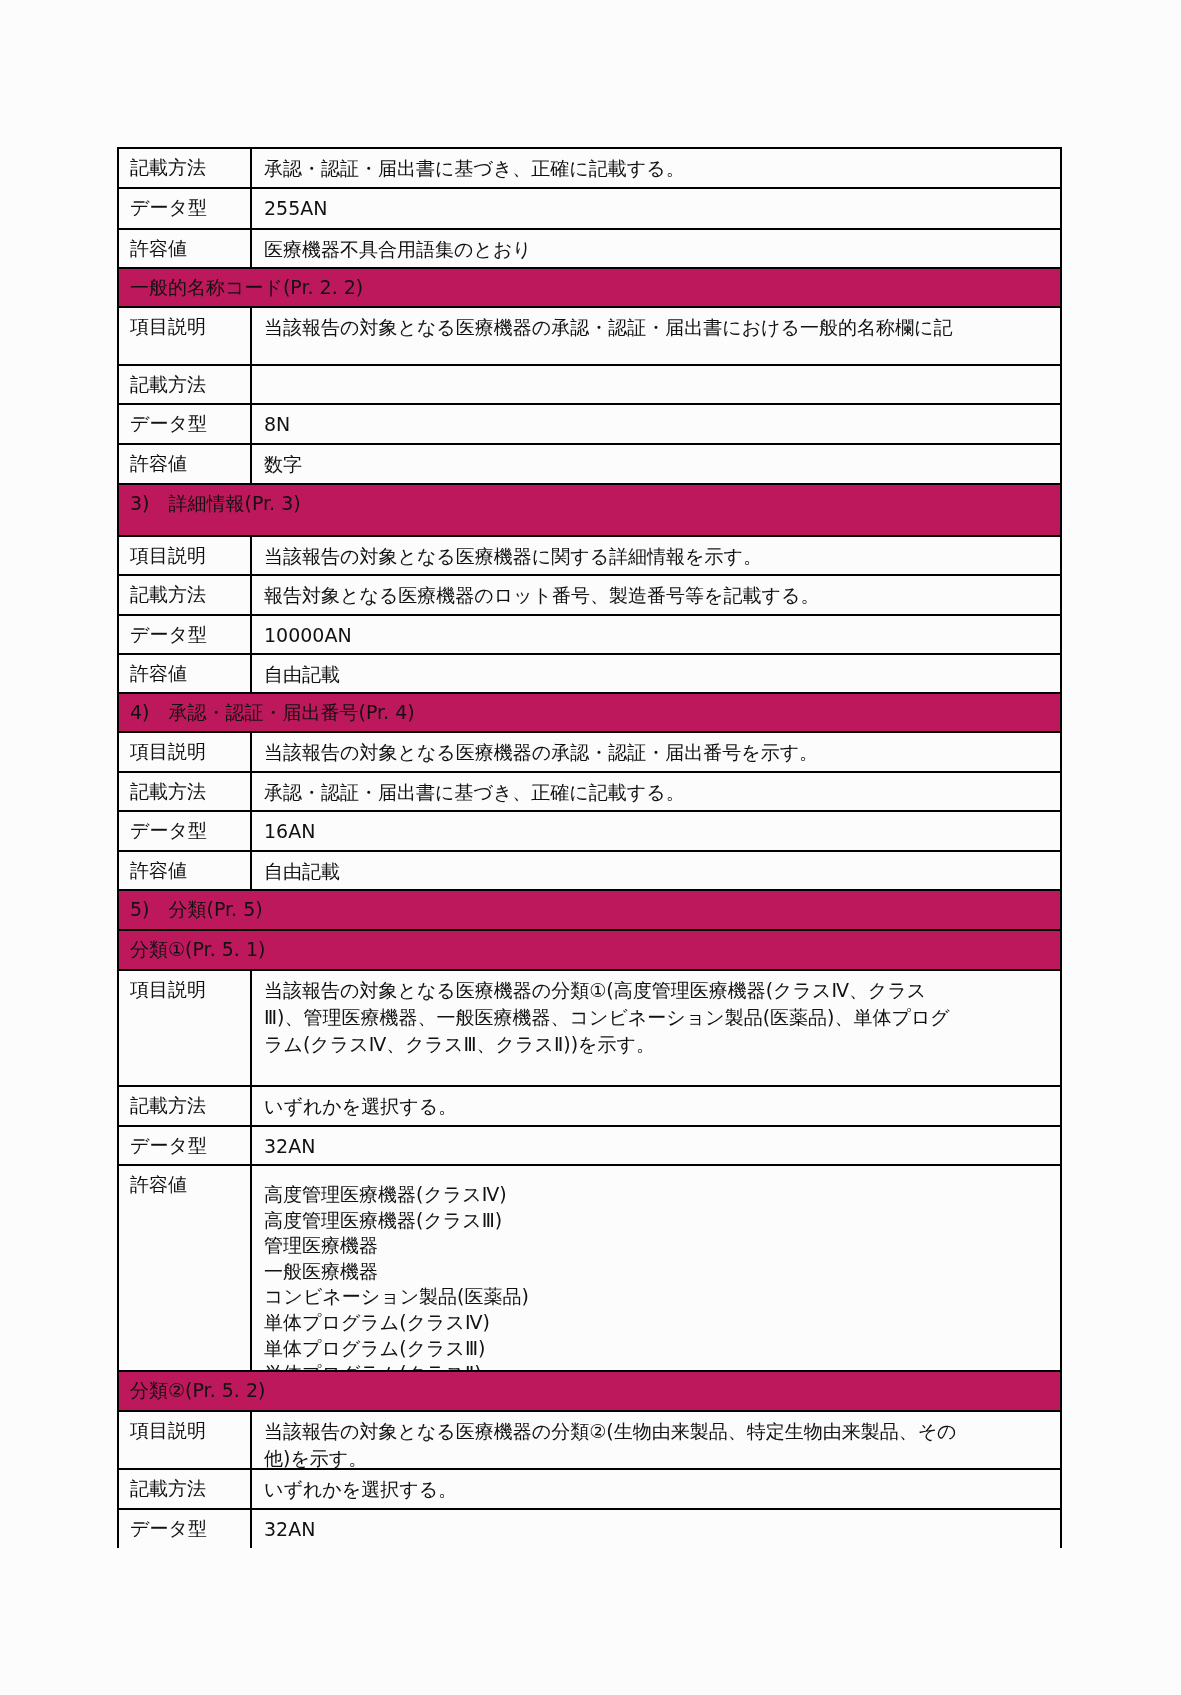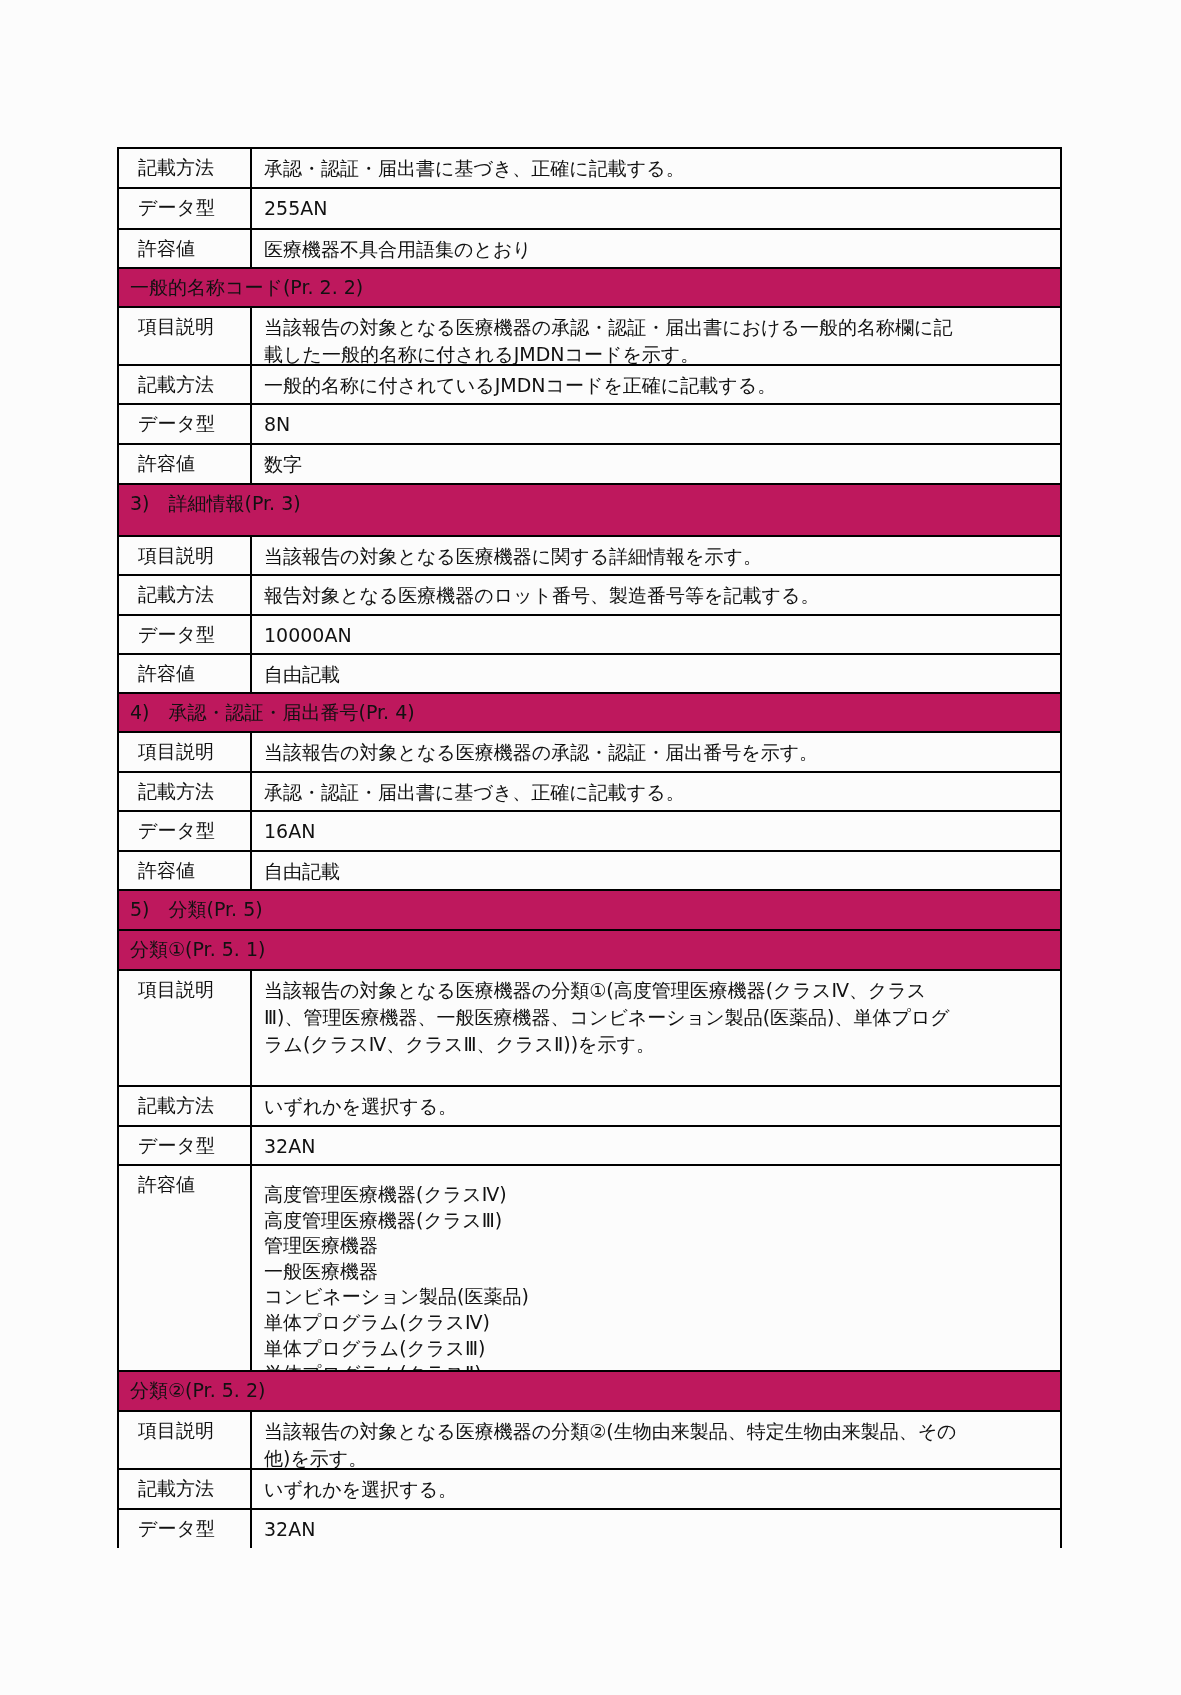--- a/index.html
+++ b/index.html
@@ -10,21 +10,21 @@
   .table {
     position:absolute; left:117px; top:147px; width:945px;
     border-top:2px solid #000; border-left:2px solid #000; border-right:2px solid #000;
     box-sizing:border-box;
   }
   .row { display:flex; box-sizing:border-box; border-bottom:2px solid #000; }
   .row.last { border-bottom:none; }
   .row.section { background:#be185d; }
   .label {
     width:133px; flex:0 0 133px; border-right:2px solid #000; box-sizing:border-box;
-    padding:6px 0 0 19px; font-size:19px; line-height:25px; white-space:nowrap;
+    padding:6px 0 0 11px; font-size:19px; line-height:25px; white-space:nowrap;
   }
   .value {
     flex:1; padding:6px 8px 0 12px; font-size:19px; line-height:27px; box-sizing:border-box;
     white-space:nowrap; overflow:hidden;
   }
   .section .full {
     flex:1; padding:6px 0 0 11px; font-size:19px; line-height:25px; white-space:nowrap;
   }
   .lines span { display:block; }
   .list span { display:block; line-height:25.6px; }
@@ -47,26 +47,24 @@
     <div class="value">医療機器不具合用語集のとおり</div>
   </div>
 
   <div class="row section" style="height:39px">
     <div class="full">一般的名称コード(Pr. 2. 2)</div>
   </div>
   <div class="row" style="height:58px">
     <div class="label">項目説明</div>
     <div class="value lines">
       <span>当該報告の対象となる医療機器の承認・認証・届出書における一般的名称欄に記</span>
-      <span>載した一般的名称に付されるJMDNコードを示す。</span>
     </div>
   </div>
   <div class="row" style="height:39px">
     <div class="label">記載方法</div>
-    <div class="value">一般的名称に付されているJMDNコードを正確に記載する。</div>
   </div>
   <div class="row" style="height:40px">
     <div class="label">データ型</div>
     <div class="value">8N</div>
   </div>
   <div class="row" style="height:40px">
     <div class="label">許容値</div>
     <div class="value">数字</div>
   </div>
 

